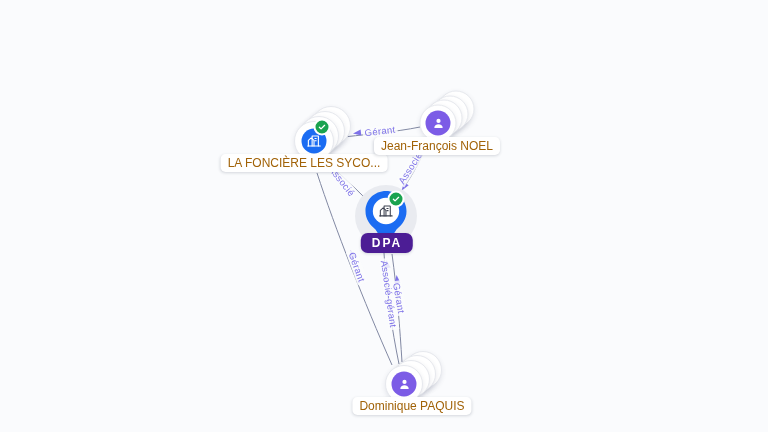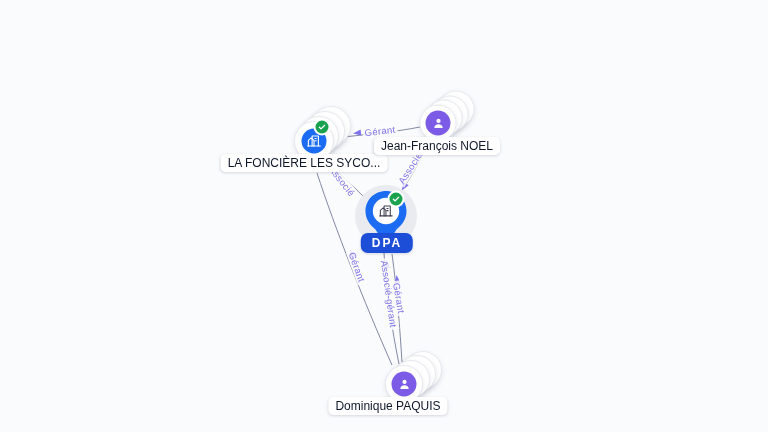--- a/index.html
+++ b/index.html
@@ -41,26 +41,26 @@
   }
   .halo {
     position:absolute; left:0; top:0; width:62px; height:62px; border-radius:50%;
     background:#e9ebf0; transform:translate(-50%,-50%);
   }
   .pin-svg { position:absolute; }
 
   
   .node-pill {
     position:absolute; z-index:5; transform:translateX(-50%);
-    background:#fff; color:#0f172a; font-size:12px; line-height:1;
+    background:#fff; color:#a16207; font-size:12px; line-height:1;
     padding:3px 7px; border-radius:5px; white-space:nowrap;
     box-shadow:0 1px 3px rgba(40,50,70,.18); cursor:pointer;
   }
   .node-pill.primary {
-    background:#1d4ed8; color:#fff; font-size:12px; font-weight:bold;
+    background:#4c1d95; color:#fff; font-size:12px; font-weight:bold;
     letter-spacing:2px; padding:4px 11px; border-radius:7px;
   }
 </style>
 </head>
 <body>
 
 <div class="canvas">
 
   <svg class="edges" width="768" height="432" viewBox="0 0 768 432">
     <path class="edge-path" d="M 335,138 C 360,135 396,132 420,127"></path>
@@ -151,15 +151,15 @@
     <span class="circ" style="--dx:0px;  --dy:0px;   --d:38px;"></span>
     <span class="accent purple">
       <svg width="14" height="14" viewBox="0 0 24 24">
         <g fill="#ffffff">
           <circle cx="12" cy="7.6" r="3.6"></circle>
           <path d="M4.8 19.5 c0-4.2 3.2-6.2 7.2-6.2 s7.2 2 7.2 6.2 z"></path>
         </g>
       </svg>
     </span>
   </div>
-  <div class="node-pill" style="left:388px; top:397px;">Dominique PAQUIS</div>
+  <div class="node-pill" style="left:412px; top:397px;">Dominique PAQUIS</div>
 
 </div>
 
 </body></html>

